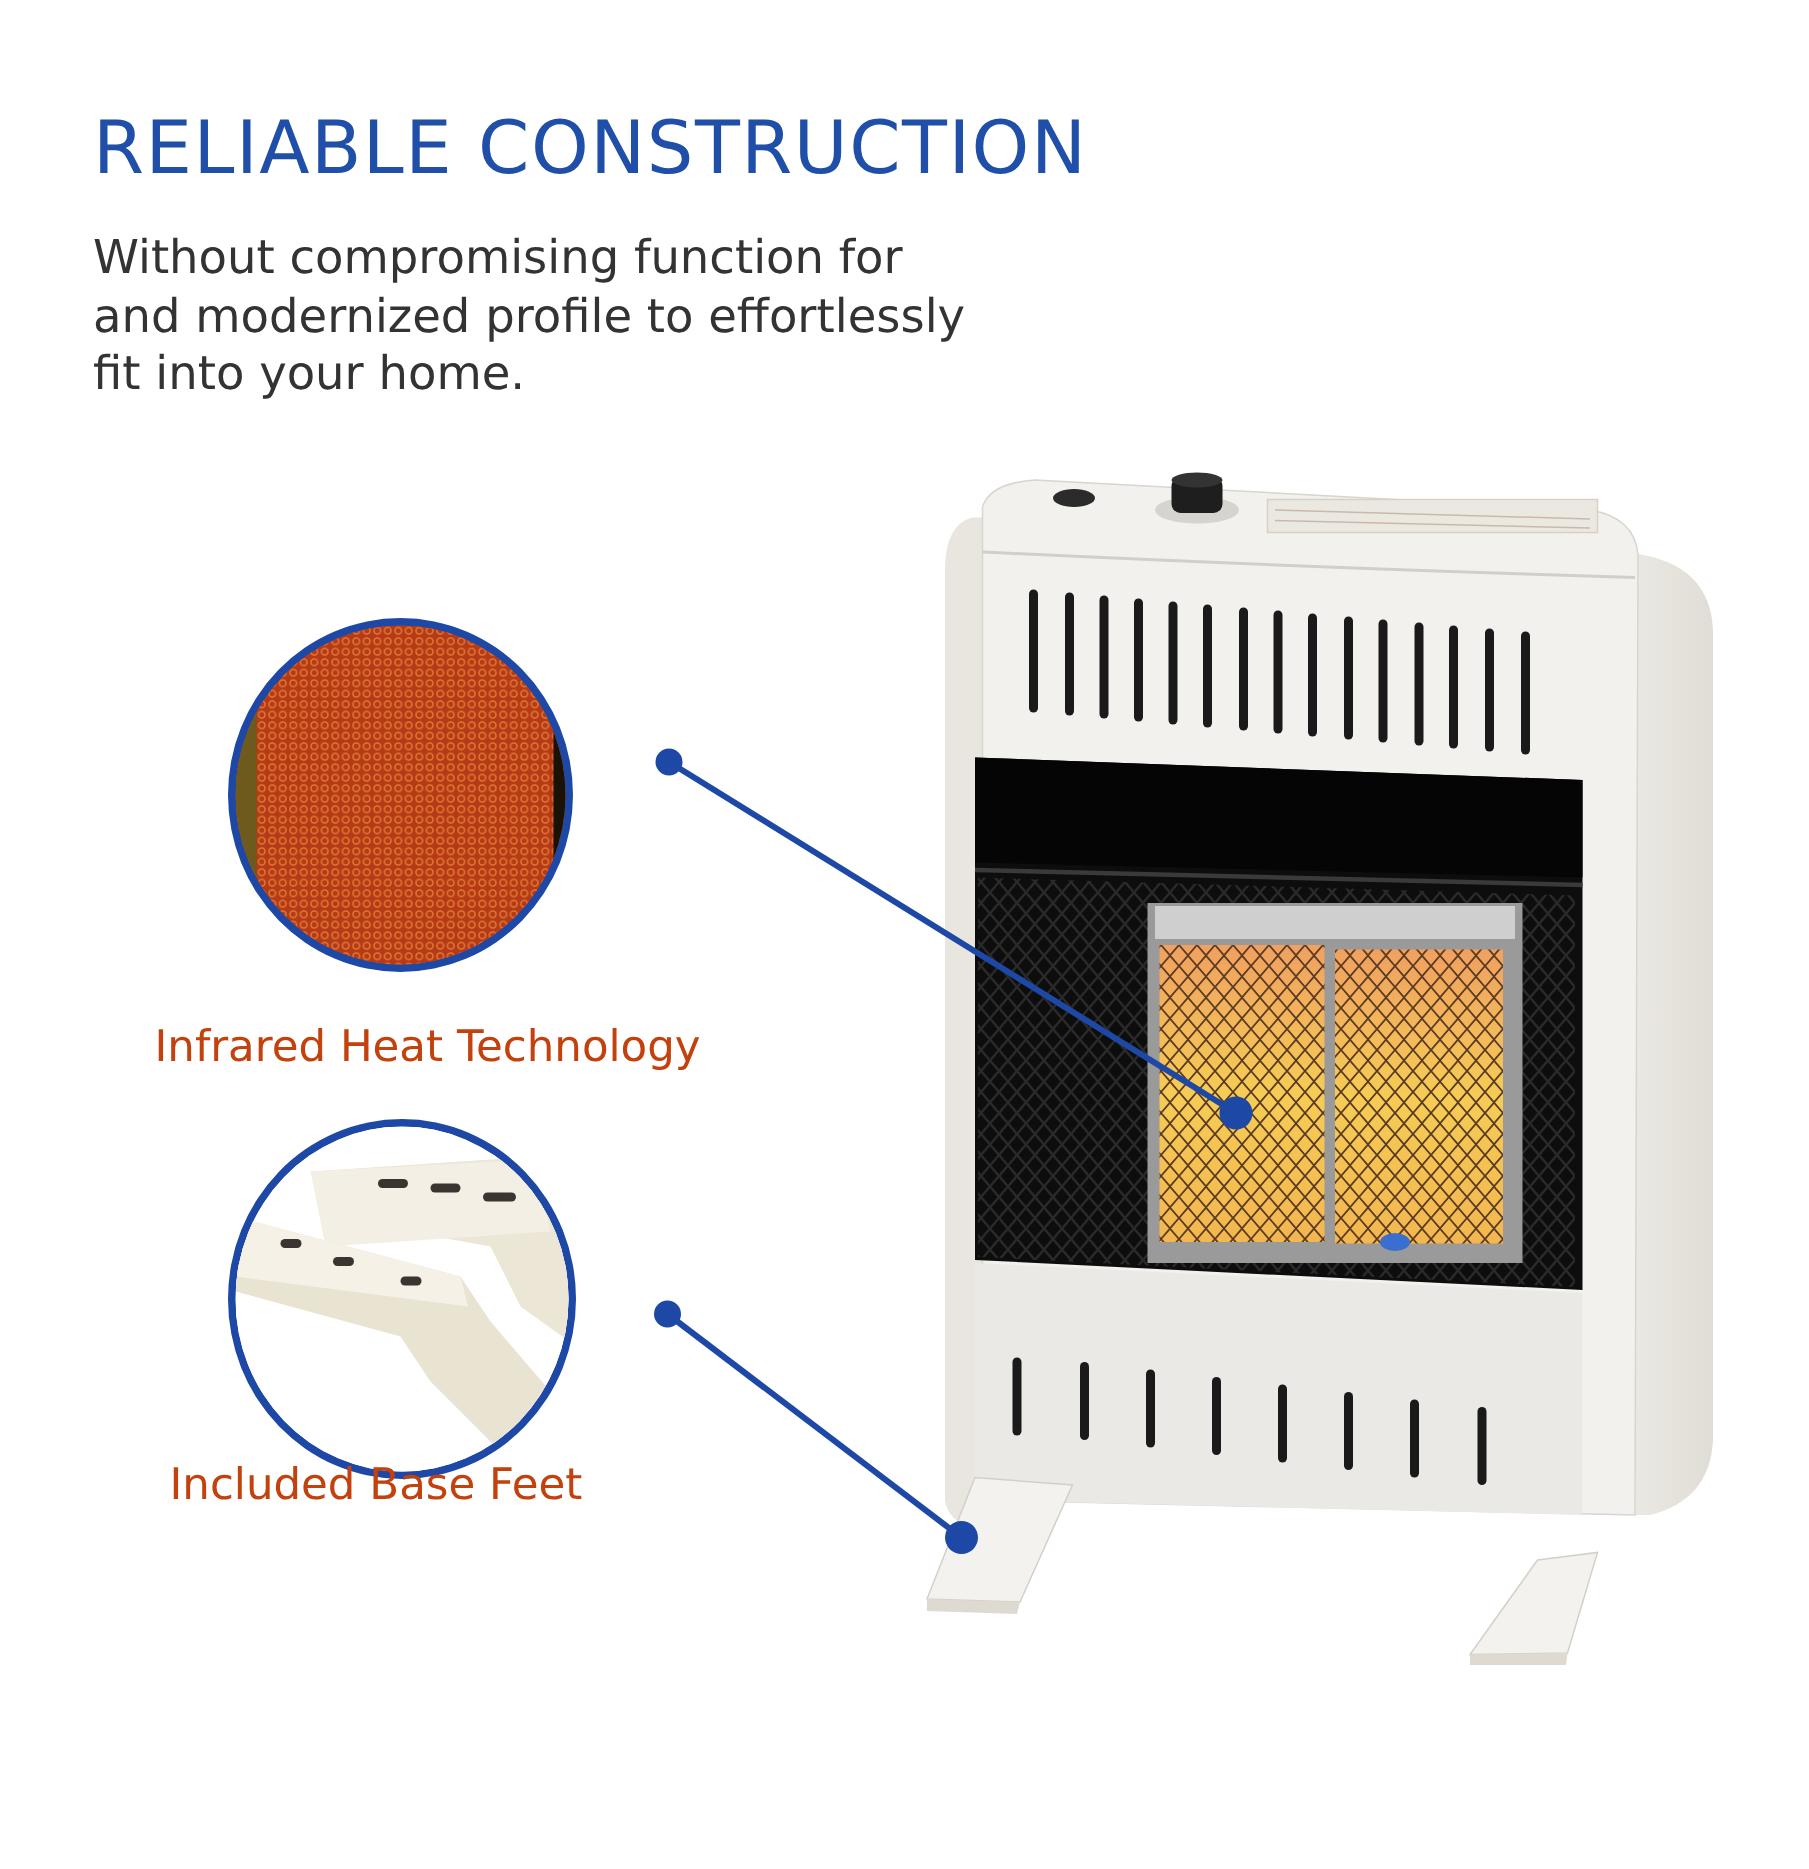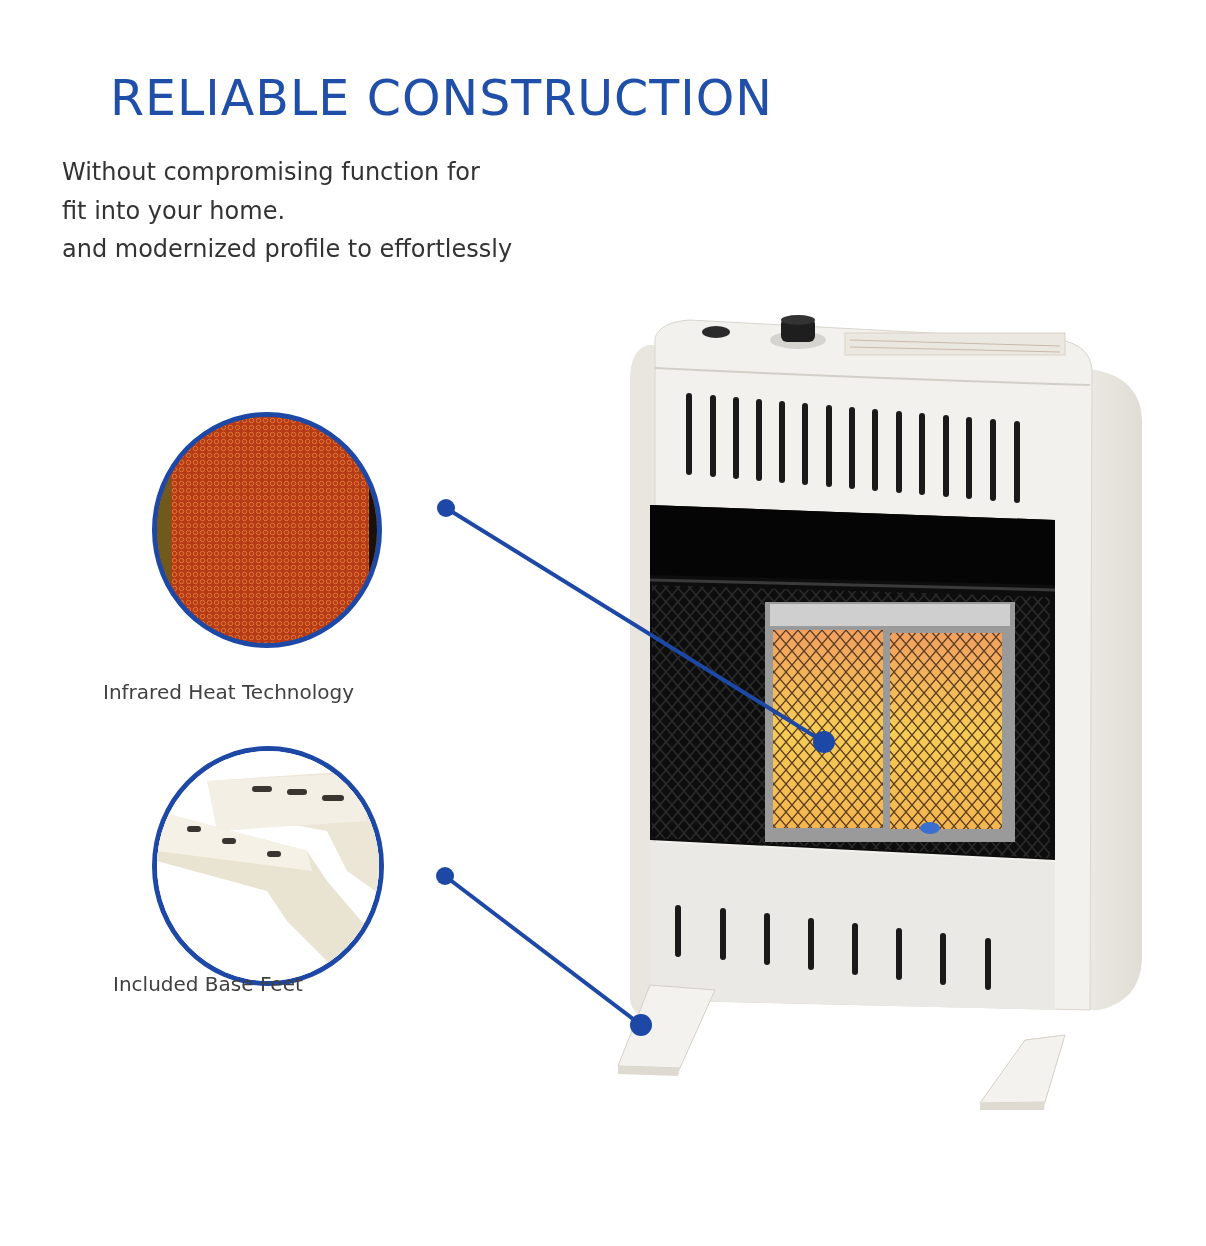--- a/index.html
+++ b/index.html
@@ -1,37 +1,37 @@
 <!DOCTYPE html>
 <html><head>
 <meta charset="utf-8">
 <style>
   html, body { margin: 0; padding: 0; background: #ffffff; }
   body { width: 1206px; height: 1246px; position: relative; overflow: hidden; font-family: "DejaVu Sans", "Liberation Sans", sans-serif; }
-  .title { position: absolute; left: 62px; top: 70px; font-size: 49px; font-weight: 400; letter-spacing: 1px; color: #1f4fa8; white-space: nowrap; margin-left: 48px; }
-  .desc { position: absolute; left: 62px; top: 153px; width: 600px; font-size: 24px; line-height: 38.5px; color: #333333; }
+  .title { position: absolute; left: 62px; top: 70px; font-size: 49px; font-weight: 400; letter-spacing: 1px; color: #1f4fa8; white-space: nowrap; }
+  .desc { position: absolute; left: 62px; top: 153px; width: 600px; font-size: 31px; line-height: 38.5px; color: #333333; }
   .desc div { white-space: nowrap; }
   .callout-circle { position: absolute; border: 5px solid #1d48a6; border-radius: 50%; overflow: hidden; box-sizing: border-box; }
   .c1 { left: 152px; top: 412px; width: 230px; height: 236px; background: #b8401c; }
   .c2 { left: 152px; top: 746px; width: 232px; height: 240px; background: #ffffff; }
-  .label { position: absolute; font-size: 20px; color: #404040; white-space: nowrap; }
+  .label { position: absolute; font-size: 29px; color: #c2410c; white-space: nowrap; }
   .l1 { left: 103px; top: 680px; }
   .l2 { left: 113px; top: 972px; }
   svg.overlay { position: absolute; left: 0; top: 0; }
   .heater { position: absolute; left: 0; top: 0; }
 </style>
 </head>
 <body>
 
 <div class="title">RELIABLE CONSTRUCTION</div>
 
 <div class="desc">
   <div>Without compromising function for</div>
+  <div>and modernized profile to effortlessly</div>
   <div>fit into your home.</div>
-  <div>and modernized profile to effortlessly</div>
 </div>
 
 <svg class="heater" width="1206" height="1246" viewBox="0 0 1206 1246">
   <defs>
     <pattern id="mesh" width="12" height="14" patternUnits="userSpaceOnUse">
       <path d="M0 7 L6 0 L12 7 L6 14 Z" fill="none" stroke="#2a2a2a" stroke-width="1.6"></path>
     </pattern>
     <pattern id="meshLight" width="12" height="14" patternUnits="userSpaceOnUse">
       <path d="M0 7 L6 0 L12 7 L6 14 Z" fill="none" stroke="#5a3a20" stroke-width="1.2"></path>
     </pattern>

